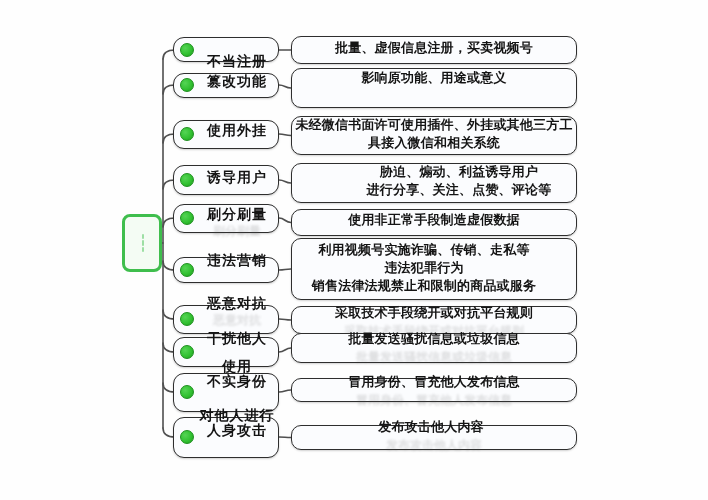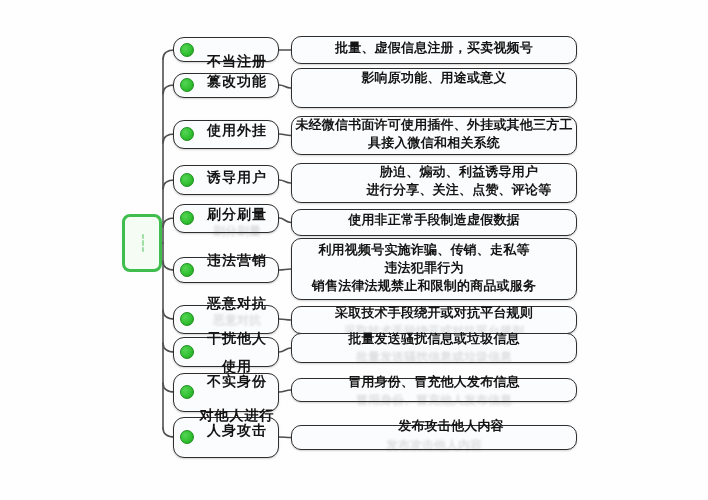--- a/index.html
+++ b/index.html
@@ -167,18 +167,18 @@
         <div>冒用身份、冒充他人发布信息</div>
       </div>
       <div class="ghost" style="left: 291px; width: 286px; top: 392px;">冒用身份、冒充他人发布信息</div>
       <div class="node cat-box" style="left: 173px; top: 417px; width: 106px; height: 41px;"></div>
       <div class="bullet" style="left: 180px; top: 430px;"></div>
       <div class="label" style="left: 195px; width: 84px; top: 408px;">
         <div>对他人进行</div>
         <div>人身攻击</div>
       </div>
       <div class="node" style="left: 291px; top: 425px; width: 286px; height: 25px;"></div>
-      <div class="desc" style="left: 308px; width: 286px; top: 417.5px; font-family: Liberation Mono, monospace;">
+      <div class="desc" style="left: 288px; width: 286px; top: 417.5px;">
         <div>发布攻击他人内容</div>
       </div>
       <div class="ghost" style="left: 291px; width: 286px; top: 436.5px;">发布攻击他人内容</div>
     </div>
 </div>
 
 </body></html>

